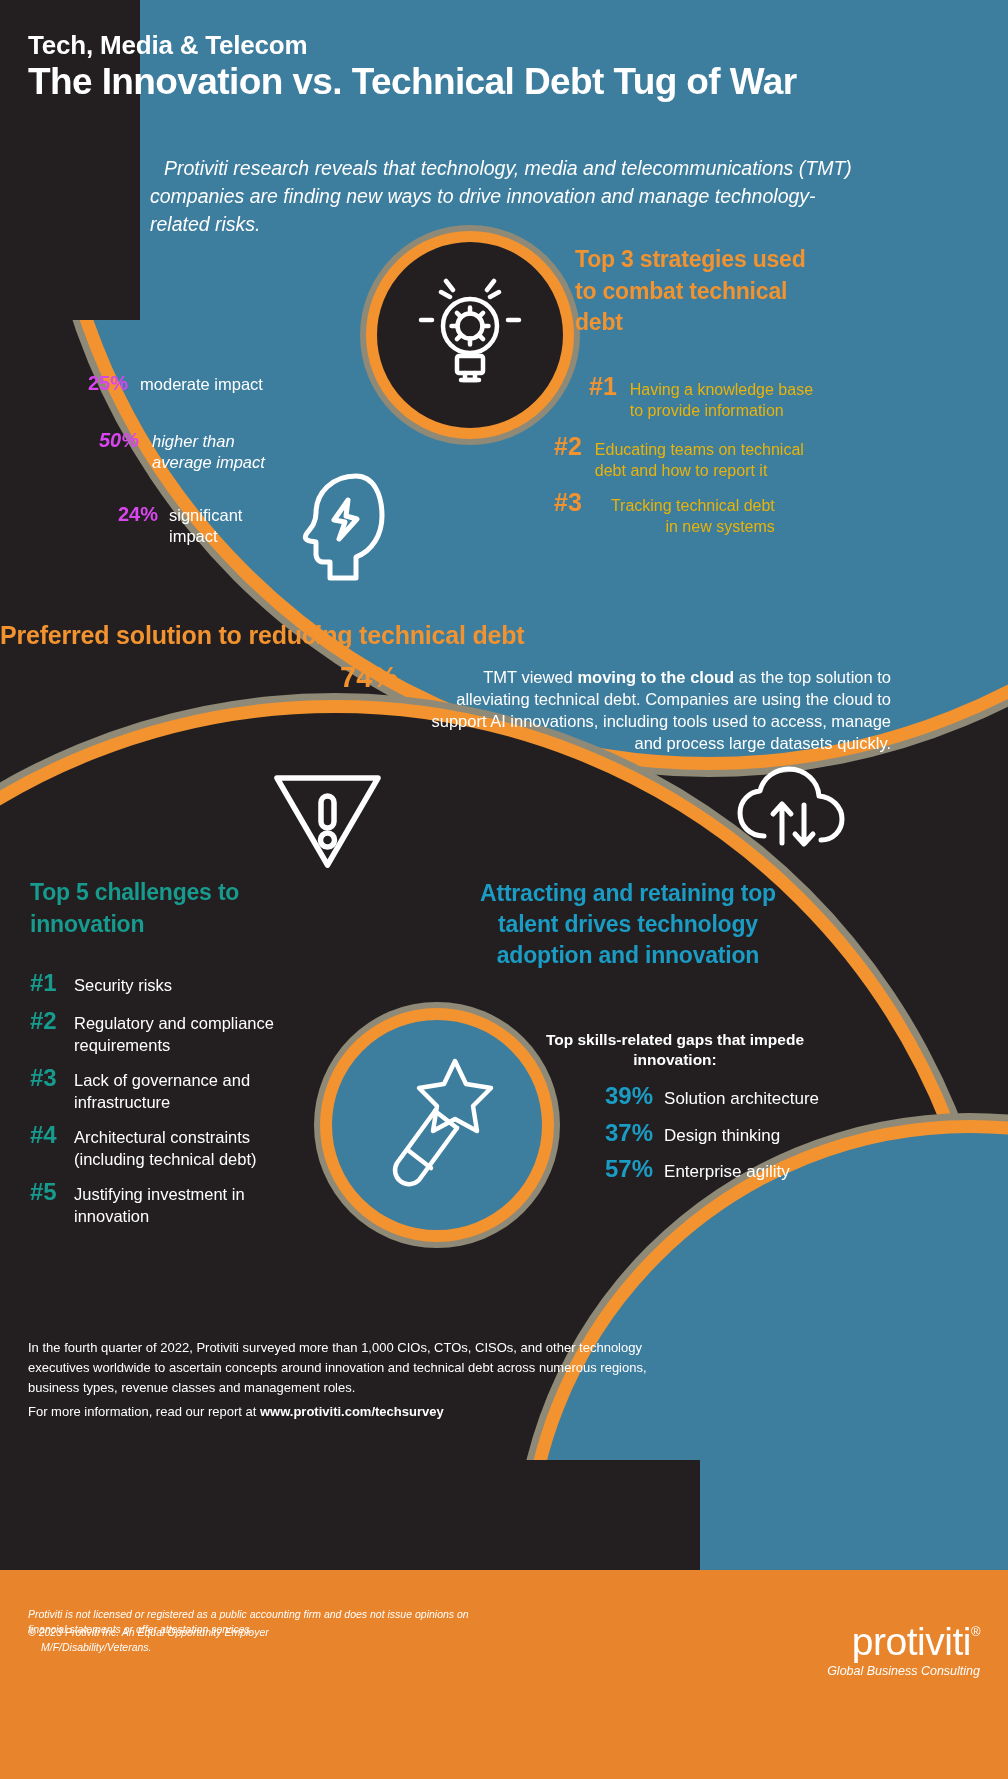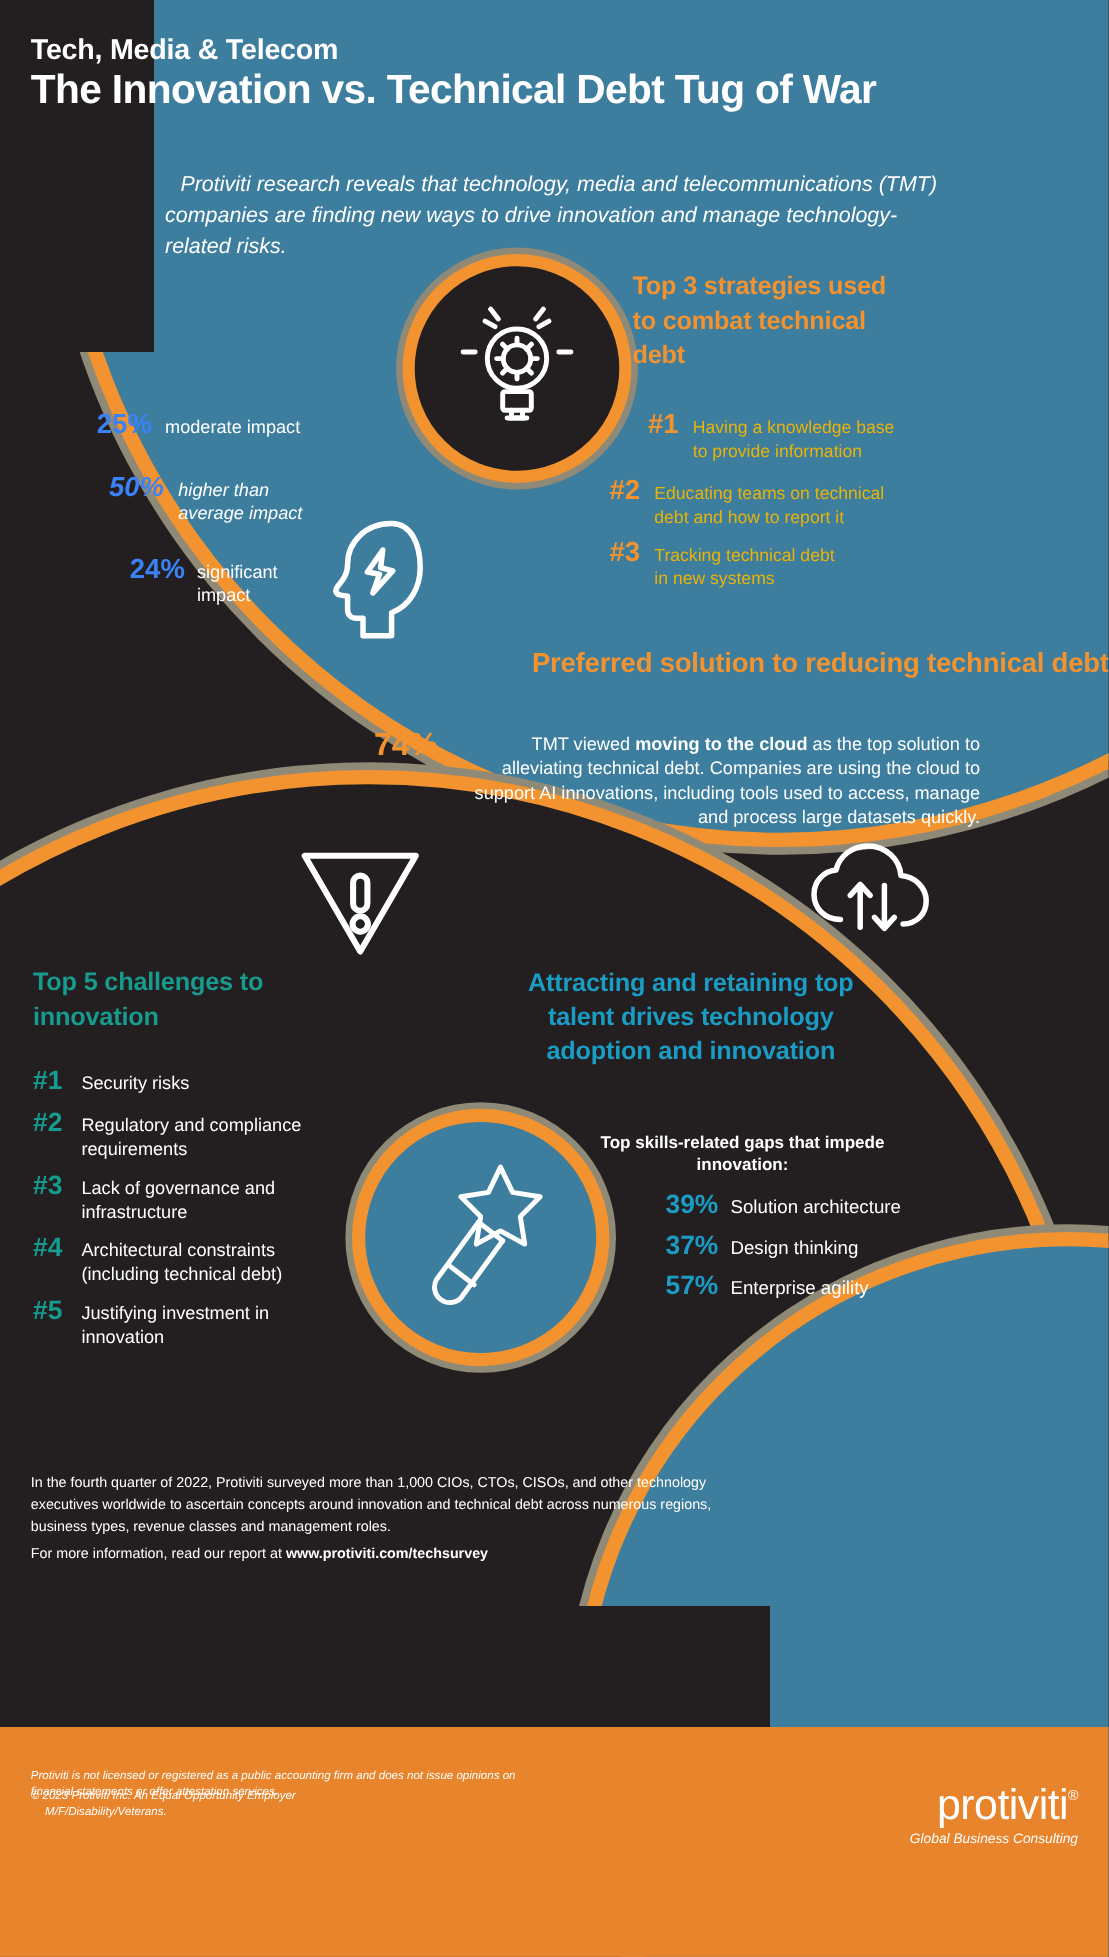--- a/index.html
+++ b/index.html
@@ -123,21 +123,21 @@
 
   
   .h-orange {
     color: #f29330; font-weight: bold; letter-spacing: -0.2px;
   }
   .tech-debt-head {
     position: absolute; left: 95px; top: 244px; width: 230px;
     font-size: 23px; line-height: 1.38;
   }
   .statrow { position: absolute; display: flex; align-items: baseline; }
-  .statnum { color: #3b82f6; font-weight: bold; font-size: 25px; }
+  .statnum { color: #d946ef; font-weight: bold; font-size: 20px; }
   .statlbl { color: #ffffff; font-size: 16.5px; line-height: 1.3; }
   .s25 { left: 88px; top: 372px; }
   .s25 .statlbl { margin-left: 12px; }
   .s50 { left: 99px; top: 429px; font-style: italic; }
   .s50 .statlbl { margin-left: 13px; }
   .s24 { left: 118px; top: 503px; }
   .s24 .statlbl { margin-left: 11px; }
 
   
   .strat-head {
@@ -145,26 +145,26 @@
     font-size: 23px; line-height: 1.38; text-align: left;
   }
   .stratrow { position: absolute; display: flex; align-items: baseline; }
   .stratnum { color: #f29330; font-weight: bold; font-size: 25px; }
   .stratlbl { color: #eab308; font-size: 16px; line-height: 1.34; }
   .st1 { left: 589px; top: 372px; }
   .st1 .stratlbl { margin-left: 13px; }
   .st2 { left: 554px; top: 432px; }
   .st2 .stratlbl { margin-left: 13px; }
   .st3 { left: 554px; top: 488px; }
-  .st3 .stratlbl { margin-left: 13px; }
+  .st3 .stratlbl { margin-left: 13px; text-align: right; }
 
   
   .pref-head {
-    position: absolute; left: 0; top: 589px; width: 1008px;
-    text-align: right; font-size: 25px;
+    position: absolute; left: 0; top: 621px; width: 1008px;
+    text-align: left; font-size: 25px;
   }
   .pref-num {
     position: absolute; left: 340px; top: 661px;
     color: #f29330; font-weight: bold; font-size: 29px;
   }
   .pref-body {
     position: absolute; left: 406px; top: 667px; width: 485px;
     color: #ffffff; font-size: 16.5px; line-height: 1.33;
     text-align: right;
   }

